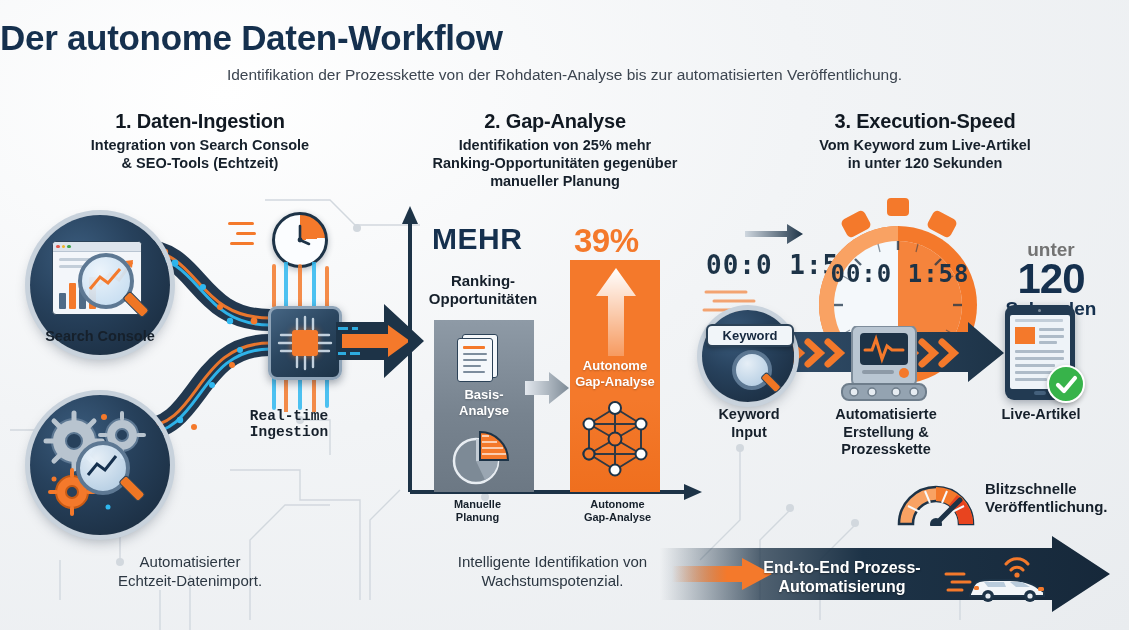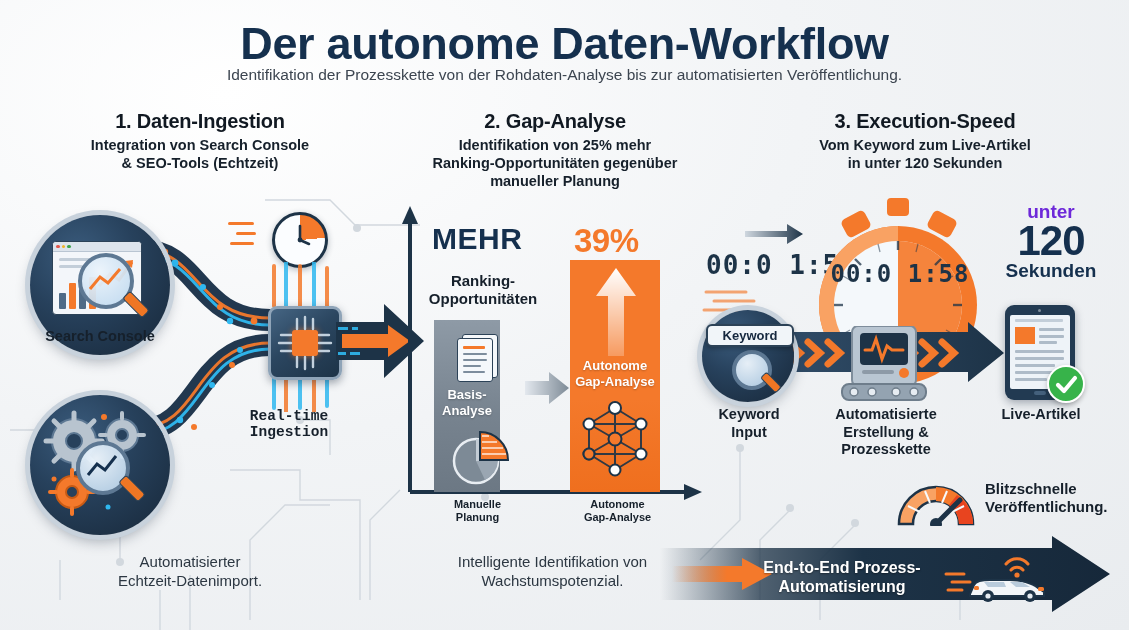--- a/index.html
+++ b/index.html
@@ -11,22 +11,22 @@
     color:#16283f;
     position:relative;
   }
   #stage{position:absolute;inset:0;}
 
   
   .circuit{position:absolute;inset:0;pointer-events:none;}
 
   
   .title{
-    position:absolute;top:18px;left:0;right:0;text-align:center;
-    font-size:45px;font-weight:bold;letter-spacing:-.3px;color:#15304e;
+    position:absolute;top:18px;left:0;right:0;
+    font-size:35px;font-weight:bold;letter-spacing:-.3px;color:#15304e;
   }
   .subtitle{
     position:absolute;top:66px;left:0;right:0;text-align:center;
     font-size:15.5px;color:#3c4550;font-weight:400;
   }
 
   
   .p-head{position:absolute;text-align:center;}
   .p-head .num{font-size:20px;font-weight:bold;color:#111922;letter-spacing:-.2px;}
   .p-head .sub{font-size:14.5px;font-weight:bold;color:#16202b;line-height:1.24;margin-top:4px;}
@@ -96,21 +96,21 @@
     position:absolute;background:#223a52;border-radius:9px;box-shadow:0 3px 9px rgba(20,35,55,.35);
   }
   .tablet-screen{position:absolute;background:#eef3f8;border-radius:2px;overflow:hidden;}
   .tl{position:absolute;height:3px;background:#aebbc8;border-radius:1px;}
   .check{
     position:absolute;border-radius:50%;background:#37b34a;border:2.5px solid #fff;
     box-shadow:0 2px 5px rgba(0,0,0,.25);
   }
   .machine{position:absolute;}
   .unter{position:absolute;text-align:center;}
-  .unter .w1{font-size:19px;font-weight:bold;color:#6d28d9;line-height:1;}
+  .unter .w1{font-size:19px;font-weight:bold;color:#737373;line-height:1;margin-top:38px;}
   .unter .w2{font-size:42px;font-weight:bold;color:#15304e;line-height:.95;letter-spacing:-1px;}
   .unter .w3{font-size:19px;font-weight:bold;color:#15304e;line-height:1;}
   .gauge{position:absolute;}
   .gauge-label{position:absolute;font-size:15px;font-weight:bold;color:#16202b;line-height:1.22;}
   .banner{position:absolute;}
   .banner-text{
     position:absolute;text-align:center;color:#fff;font-size:16px;font-weight:bold;line-height:1.2;
     text-shadow:0 1px 2px rgba(0,0,0,.4);
   }
   .kw-pill{
@@ -354,21 +354,21 @@
     <span>Echtzeit-Datenimport.</span>
   </div>
 
   <svg style="position:absolute;left:398px;top:200px;width:310px;height:300px;" viewBox="0 0 310 300">
     <path d="M12 292 L12 18" stroke="#1d3347" stroke-width="4"></path>
     <path d="M4 24 L12 6 L20 24 Z" fill="#1d3347"></path>
     <path d="M12 292 L292 292" stroke="#1d3347" stroke-width="4"></path>
     <path d="M286 284 L304 292 L286 300 Z" fill="#1d3347"></path>
   </svg>
 
-  <div class="bar bar-gray" style="left:434px;top:320px;width:66px;height:172px;">
+  <div class="bar bar-gray" style="left:434px;top:320px;width:100px;height:172px;">
     <div class="doc-stack" style="position:absolute;left:20px;top:14px;width:50px;height:48px;">
       <div class="docpage" style="left:8px;top:0;width:34px;height:42px;"></div>
       <div class="docpage" style="left:3px;top:4px;width:34px;height:42px;">
         <div class="docline" style="left:5px;top:7px;width:22px;background:#f4792b;height:3px;"></div>
         <div class="docline" style="left:5px;top:14px;width:24px;"></div>
         <div class="docline" style="left:5px;top:20px;width:24px;"></div>
         <div class="docline" style="left:5px;top:26px;width:18px;"></div>
         <div class="docline" style="left:5px;top:32px;width:22px;"></div>
       </div>
     </div>

